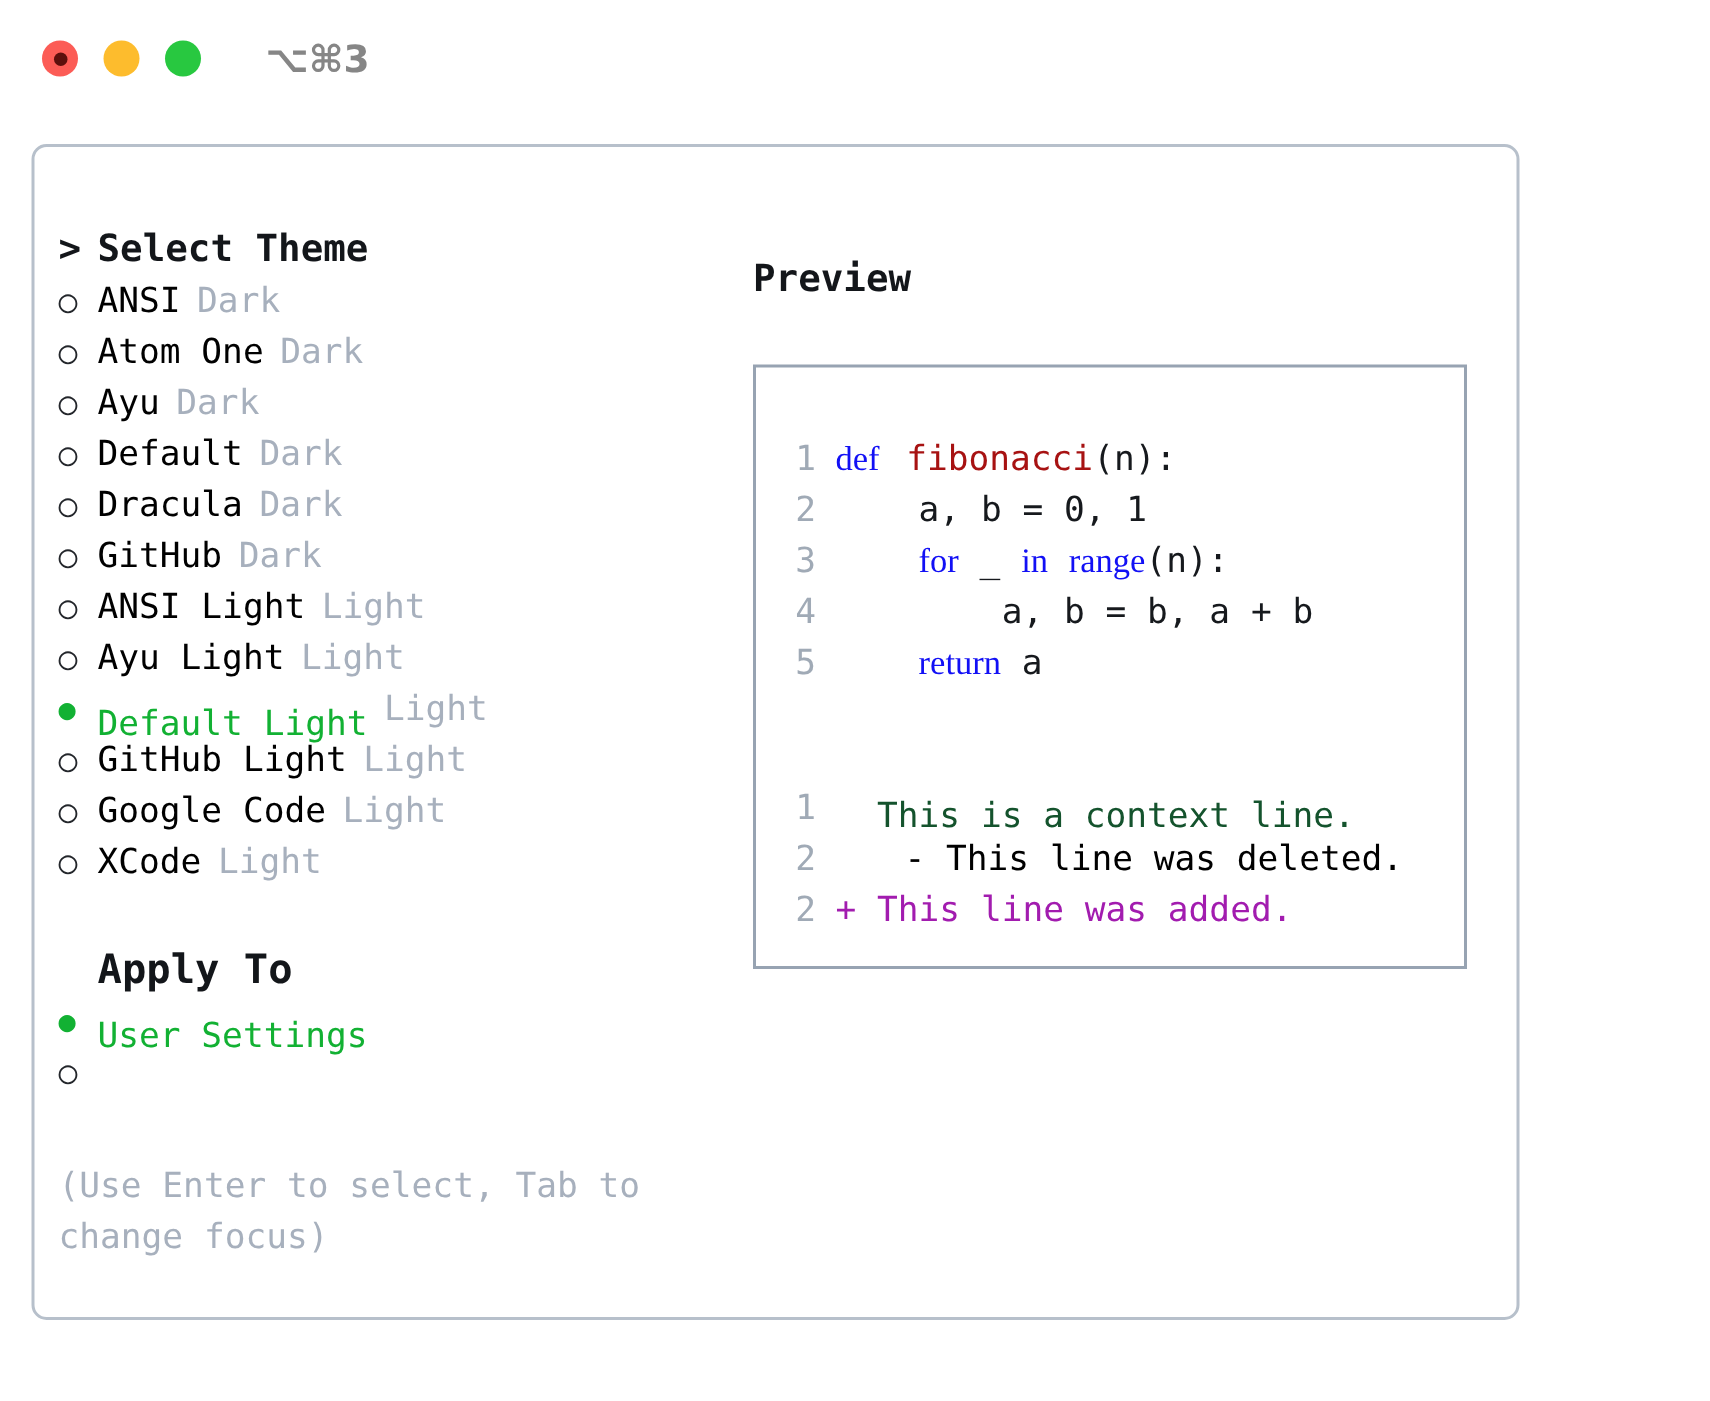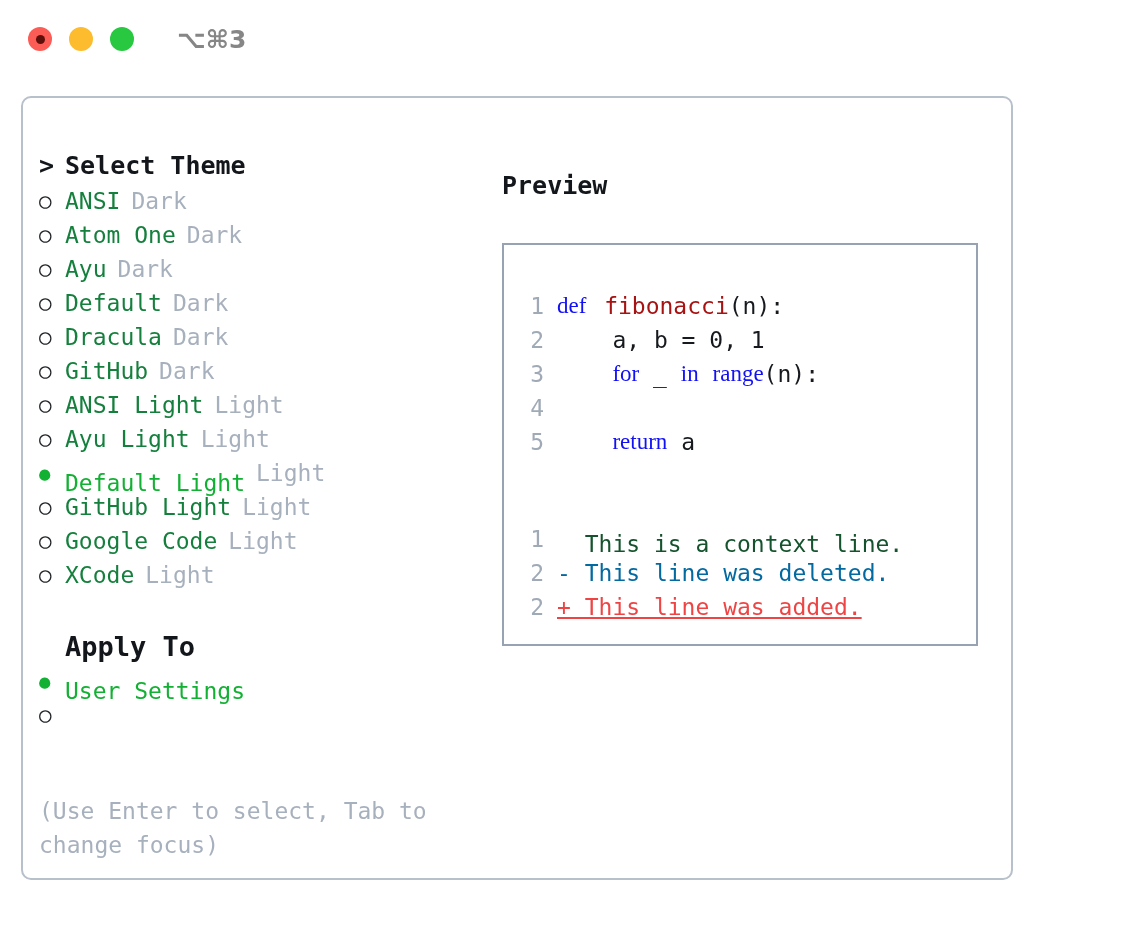--- a/index.html
+++ b/index.html
@@ -118,42 +118,42 @@
     font-size: 25px;
     font-weight: bold;
     color: #13161a;
     white-space: pre;
   }
   .header-row .caret {
     width: 26px;
     flex: 0 0 26px;
   }
 
-  .name      { color: #15803d; }
+  .name      { color: #000000; }
   .name.sel  { color: #12b133; margin-top: 20px; }
   .tag       { color: #a7b0bd; padding-left: 11px; }
   .tag.sel   { color: #a7b0bd; }
 
   .gap { height: 36px; }
 
   .subhead {
     height: 36px;
     display: flex;
     align-items: center;
     font-size: 27px;
     font-weight: bold;
     color: #13161a;
     white-space: pre;
   }
   .subhead .spacer { width: 26px; flex: 0 0 26px; }
 
   .hint {
     position: absolute;
     left: 16px;
-    top: 696px;
+    top: 676px;
     width: 410px;
     color: #a7b0bd;
     font-size: 23px;
     line-height: 34px;
     white-space: pre-wrap;
   }
 
   
   .right-col {
     position: absolute;
@@ -196,22 +196,22 @@
     text-align: right;
     color: #a0aab6;
     padding-right: 13px;
     box-sizing: content-box;
   }
 
   .kw   { color: #1210f5; font-family: Liberation Serif, serif; }
   .fn   { color: #a71212; margin-left: 12px; }
   .plain{ color: #16191d; }
   .ctx  { color: #14532d; margin-top: 10px; }
-  .del  { color: #0369a1; }
-  .add  { color: #ef4444; text-decoration: underline; }
+  .del  { color: #000000; margin-left: 46px; }
+  .add  { color: #a21caf; }
 
   .blank-line { height: 34px; }
 </style>
 </head>
 <body>
 
 <div id="root">
 
   <div class="titlebar">
     <div class="dots">
@@ -348,20 +348,21 @@
             <span class="kw">for</span>
             <span class="plain"> _ </span>
             <span class="kw">in</span>
             <span class="plain"> </span>
             <span class="kw">range</span>
             <span class="plain">(n):</span>
           </div>
 
           <div class="code-line">
             <span class="lineno">4</span>
+            <span class="plain">        a, b = b, a + b</span>
           </div>
 
           <div class="code-line">
             <span class="lineno">5</span>
             <span class="plain">    </span>
             <span class="kw">return</span>
             <span class="plain"> a</span>
           </div>
 
           <div class="blank-line"></div>

